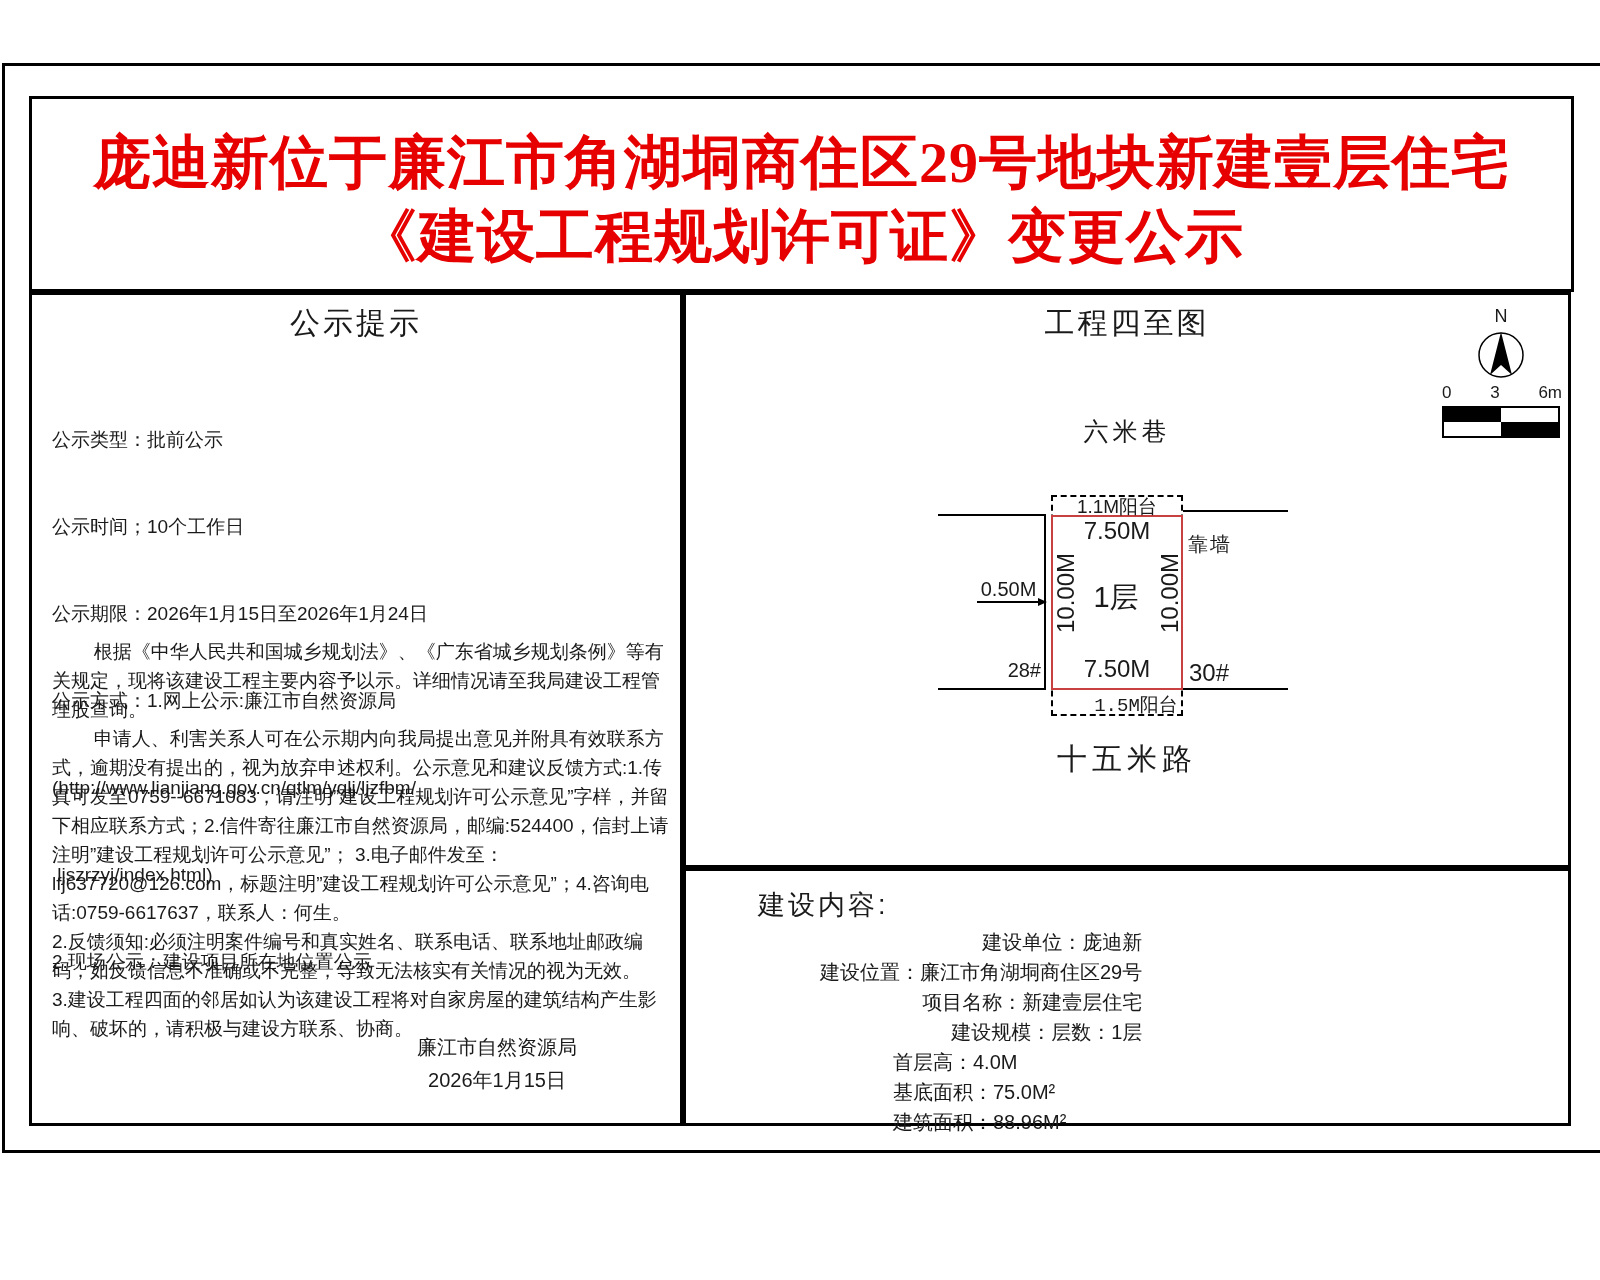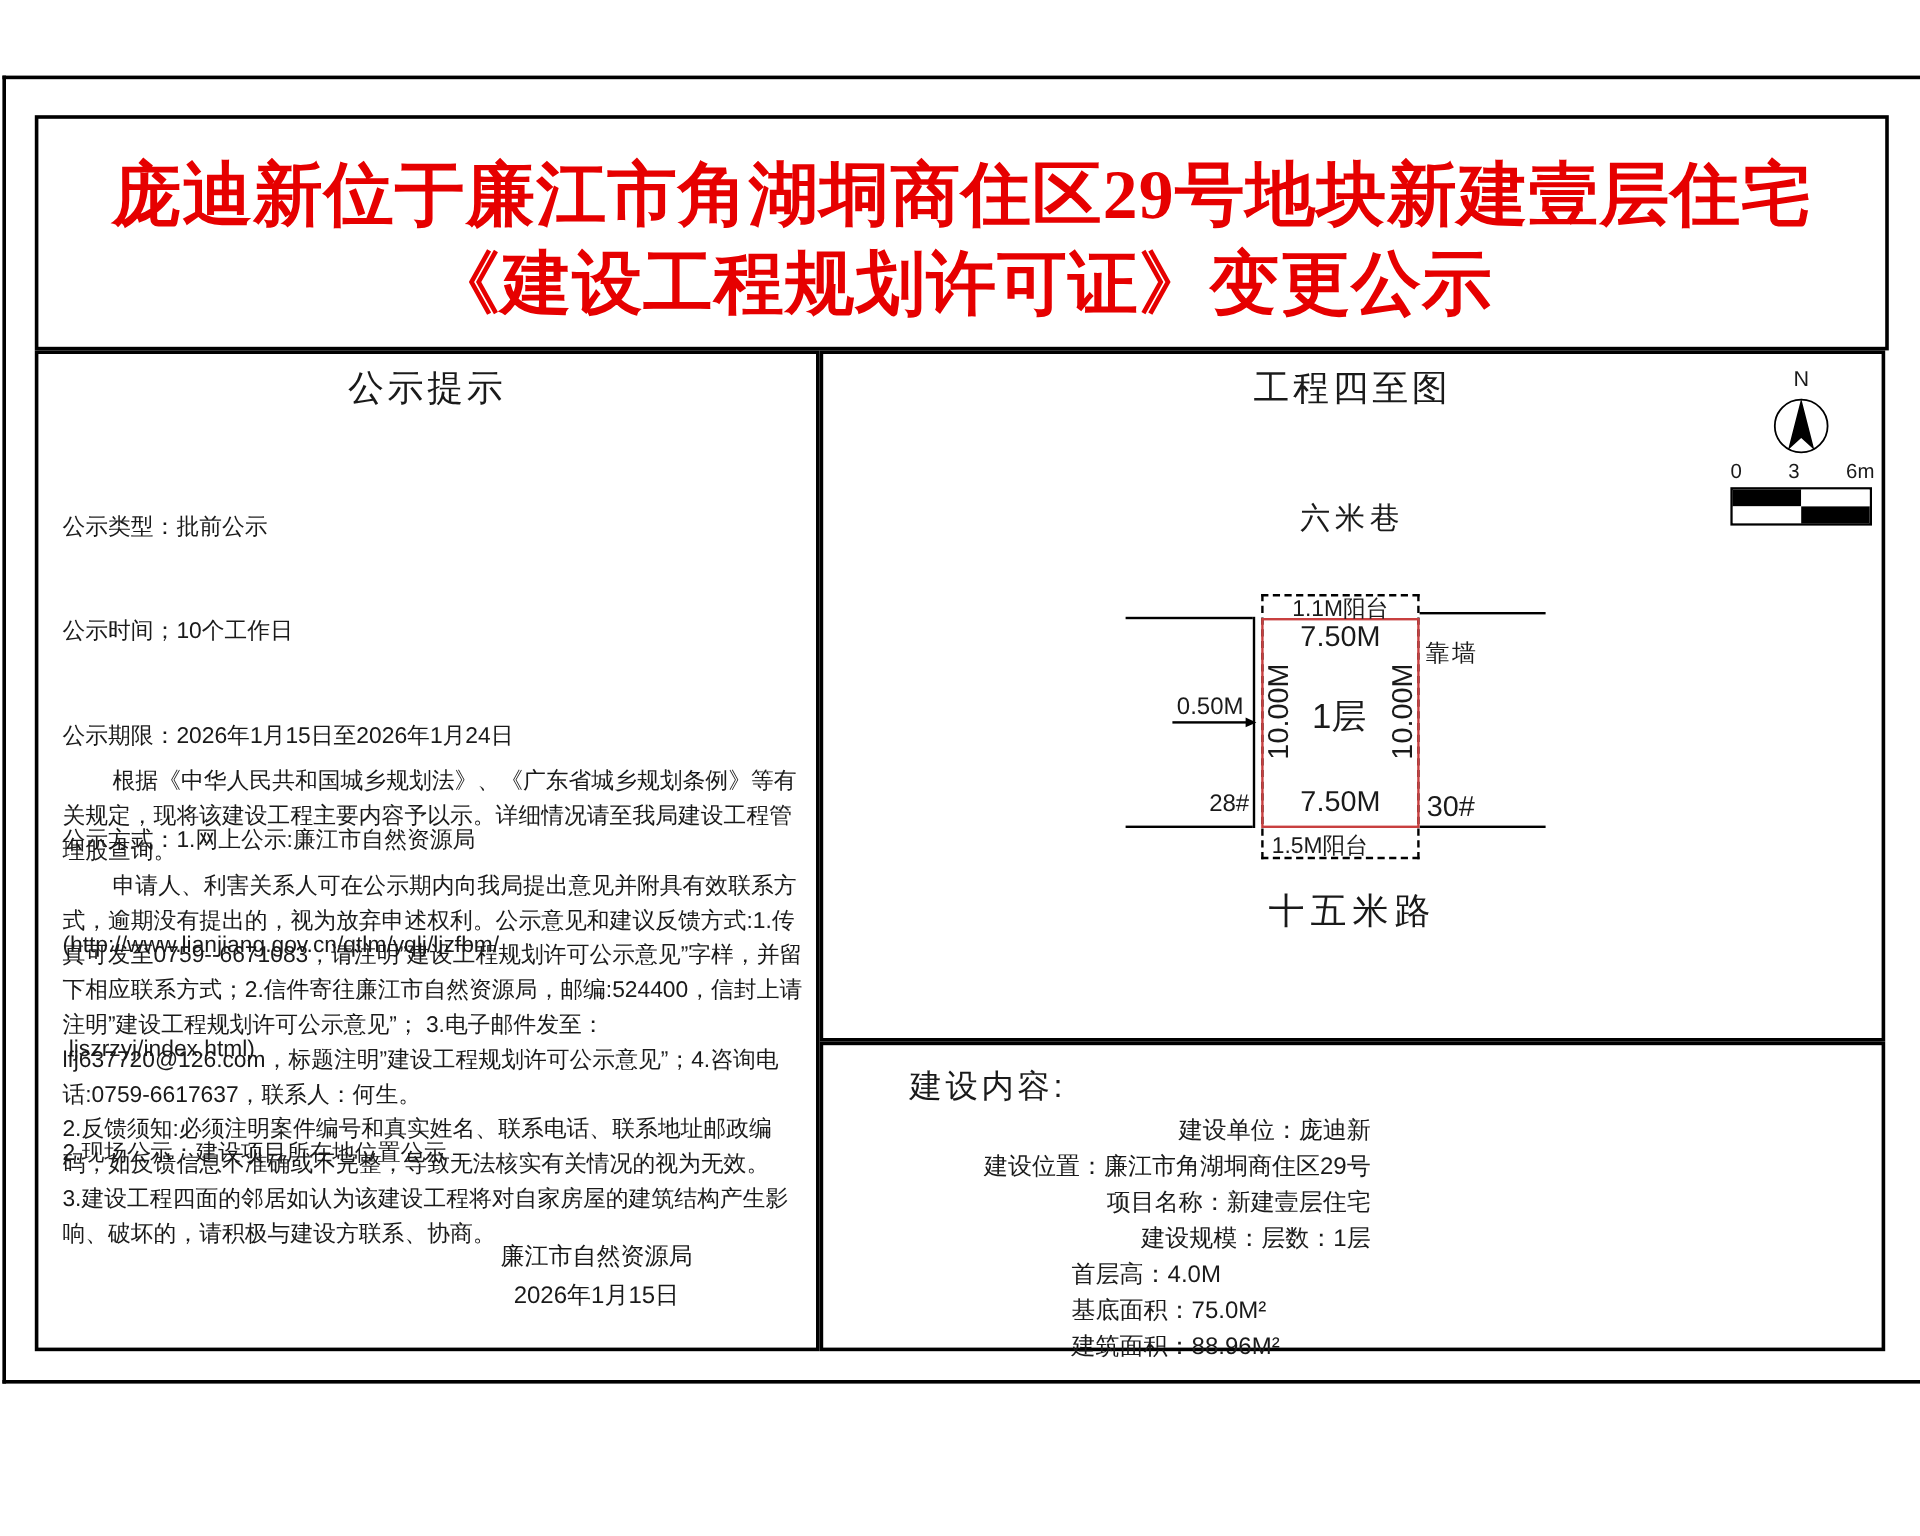--- a/index.html
+++ b/index.html
@@ -134,21 +134,21 @@
     <div class="abs dim rot" style="left:423px;top:285px;width:120px;height:26px;">10.00M</div>
     <div class="abs plot-label" style="left:375px;top:283px;width:110px;font-size:29px;">1层</div>
 
     <div class="abs plot-label" style="left:280px;top:283px;width:85px;font-size:20px;">0.50M</div>
     <div class="abs hline" style="left:291px;top:306px;width:66px;"></div>
     <div class="abs arrow-right" style="left:352px;top:303px;"></div>
 
     <div class="abs plot-label" style="left:300px;top:364px;width:55px;text-align:right;font-size:20px;">28#</div>
     <div class="abs dim" style="left:365px;top:360px;width:132px;">7.50M</div>
     <div class="abs plot-label" style="left:503px;top:364px;font-size:24px;">30#</div>
-    <div class="abs plot-label" style="left:348px;top:397px;width:132px;">1.5M阳台</div>
+    <div class="abs plot-label" style="left:384px;top:397px;width:132px;font-family:Liberation Mono, monospace;">1.5M阳台</div>
 
     <div class="abs road-bottom">十五米路</div>
   </div>
 
   <div class="abs bdr content-panel">
     <div class="abs content-heading">建设内容:</div>
 
     <div class="abs content-items">
       <div><span>建设单位：</span><span>庞迪新</span></div>
       <div><span>建设位置：</span><span>廉江市角湖垌商住区29号</span></div>

